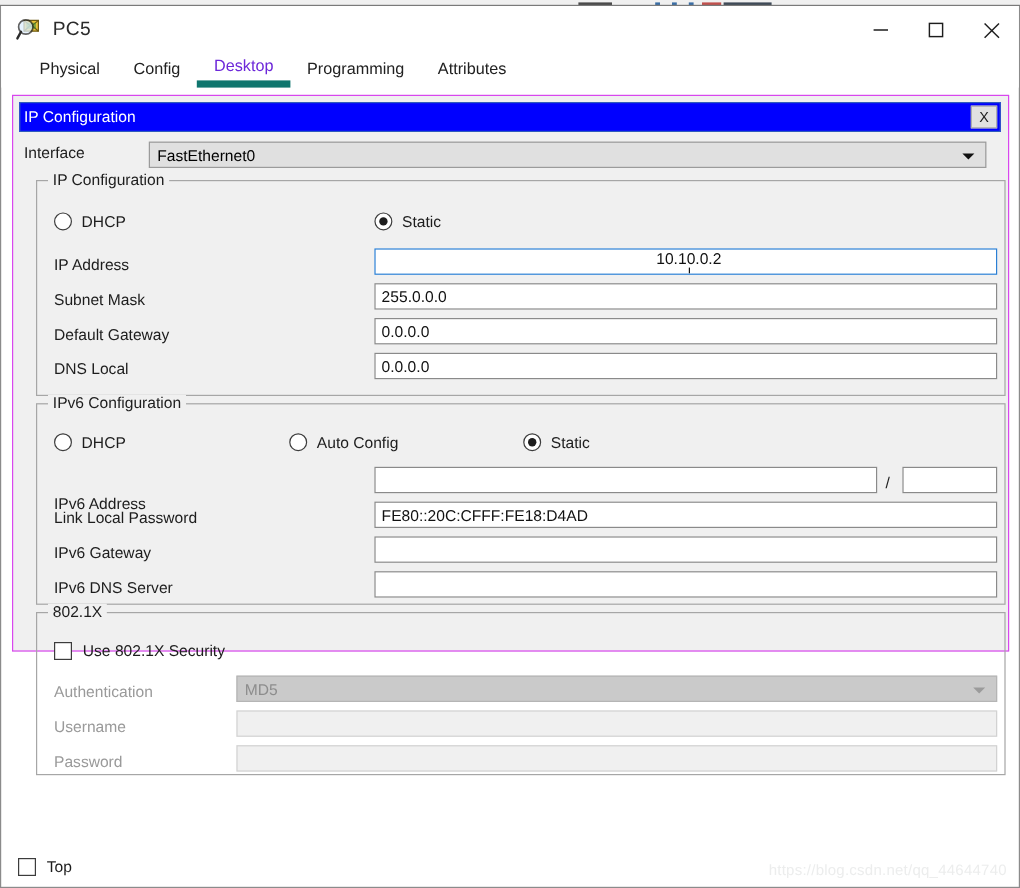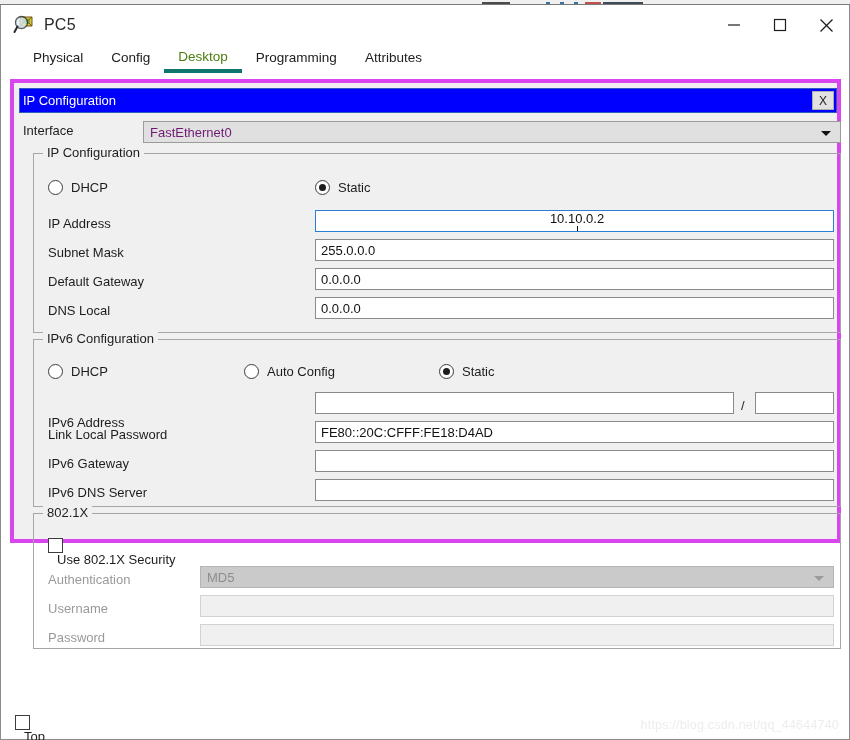--- a/index.html
+++ b/index.html
@@ -74,31 +74,31 @@
   .tab {
     font-size: 13.5px;
     color: #212121;
     padding: 0 14px 5px 14px;
     cursor: default;
     white-space: nowrap;
     line-height: 14px;
     border-bottom: 3px solid transparent;
   }
   .tab.active {
-    color: #4d7c0f;
-    border-bottom: 4px solid #0f766e;
+    color: #6d28d9;
+    border-bottom: 6px solid #0f766e;
   }
 
   
   .content {
     position: absolute;
     left: 9px; top: 74px;
     width: 831px; height: 464px;
     background: #f0f0f0;
-    border: 4px solid #d946ef;
+    border: 1px solid #d946ef;
   }
 
   
   .blue-header {
     position: absolute; left: 5px; top: 5px;
     width: 818px; height: 25px;
     background: #0000ff;
     border: 1px solid #2f5bbd;
     display: flex; align-items: center;
   }
@@ -117,26 +117,26 @@
   
   .iface-row {
     position: absolute; left: 9px; top: 38px;
     width: 814px; height: 22px;
   }
   .iface-label {
     position: absolute; left: 0; top: 2px;
     font-size: 13px; color: #1d1d1d;
   }
   .combo {
-    position: absolute; left: 120px; top: 0;
+    position: absolute; left: 104px; top: 0;
     width: 698px; height: 22px;
     background: #e0e0e0;
     border: 1px solid #9b9b9b;
     display: flex; align-items: center;
-    font-size: 13px; color: #701a75;
+    font-size: 13px; color: #000000;
     padding-left: 6px;
     cursor: default;
   }
   .combo .arrow {
     position: absolute; right: 9px; top: 9px;
     width: 0; height: 0;
     border-left: 5px solid transparent;
     border-right: 5px solid transparent;
     border-top: 5px solid #111;
   }
@@ -179,21 +179,21 @@
     content: ""; position: absolute;
     left: 3px; top: 3px; width: 7px; height: 7px;
     border-radius: 50%; background: #1d1d1d;
   }
   .radio .rl {
     font-size: 13px; color: #1d1d1d; margin-left: 8px; line-height: 14px;
   }
 
   
   .check {
-    position: absolute; display: flex; align-items: flex-start; cursor: default; flex-direction: column;
+    position: absolute; display: flex; align-items: flex-end; cursor: default;
   }
   .check .box {
     width: 15px; height: 15px;
     border: 1.4px solid #3c3c3c; background: #ffffff; flex: none;
   }
   .check .cl {
     font-size: 13px; color: #1d1d1d; margin-left: 9px; line-height: 14px;
   }
 
   

